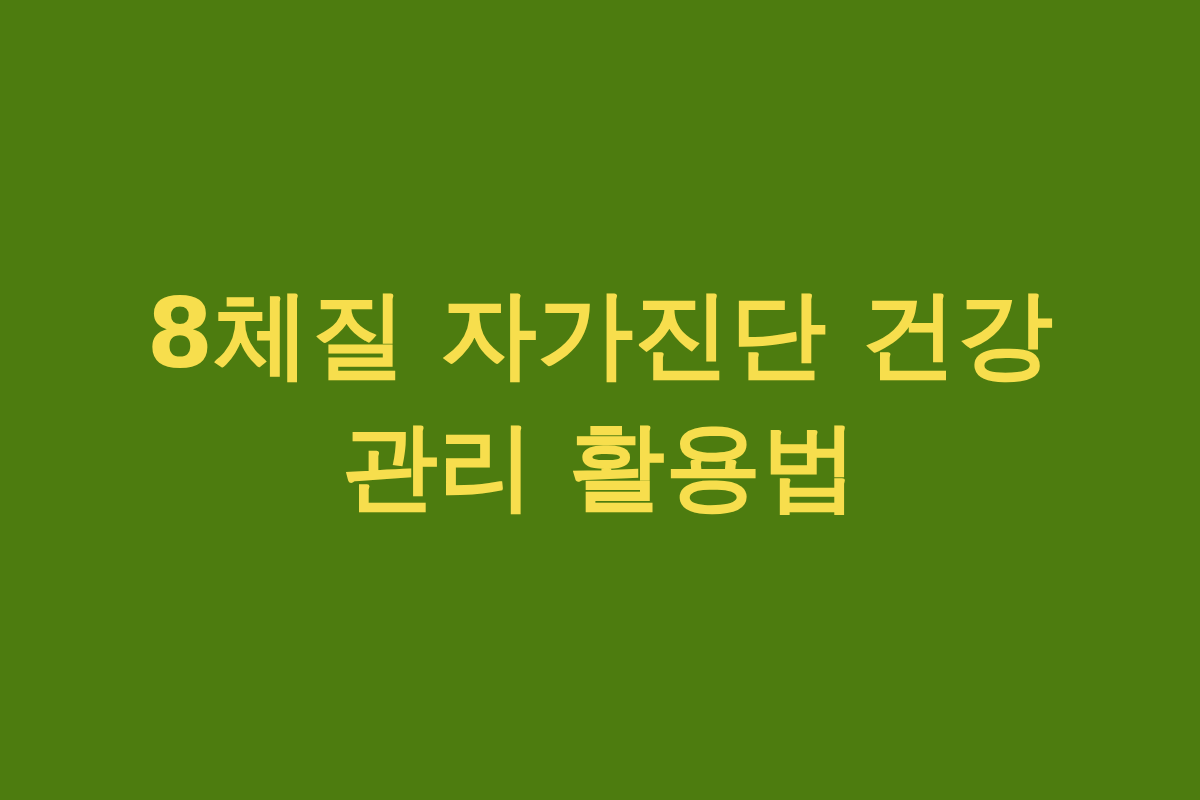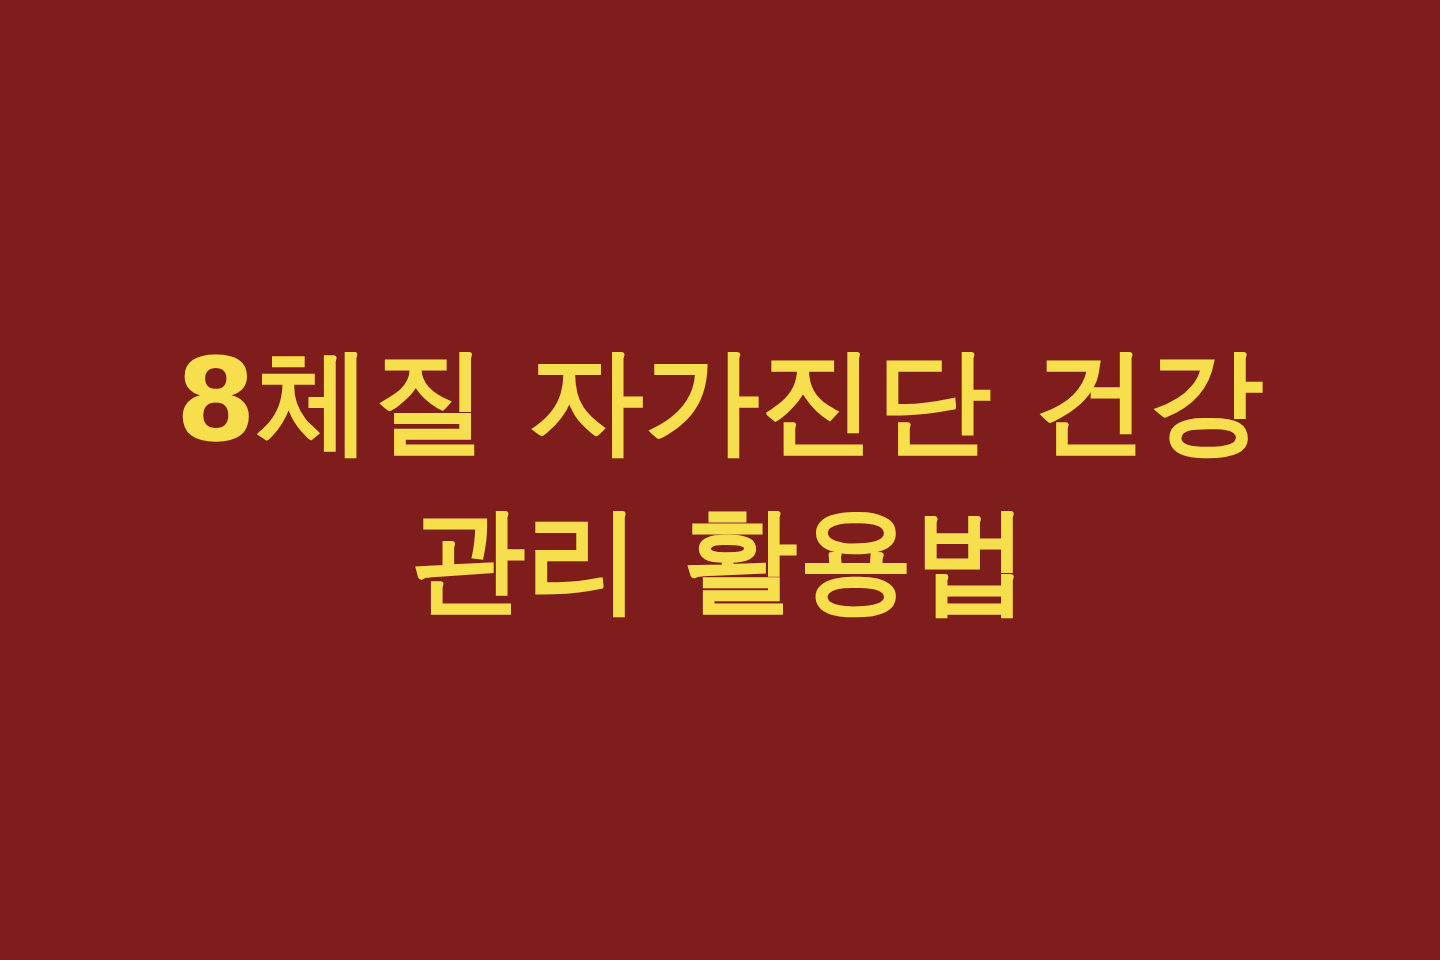--- a/index.html
+++ b/index.html
@@ -43,21 +43,21 @@
     line-height: 1.38;
     letter-spacing: 0.5px;
     word-break: keep-all;
     overflow-wrap: break-word;
     text-rendering: optimizeLegibility;
   }
 </style>
 </head>
 <body>
 
-<div class="card" style="background: #7f1d1d;">
+<div class="card" style="background: #4d7c0f;">
 
   <div class="title-block" style="text-align: center;">
 
     <h1 class="title-text" style="color: rgb(247, 222, 77); font-size: 96px;">8체질 자가진단 건강 관리 활용법</h1>
 
   </div>
 
 </div>
 
 </body></html>

